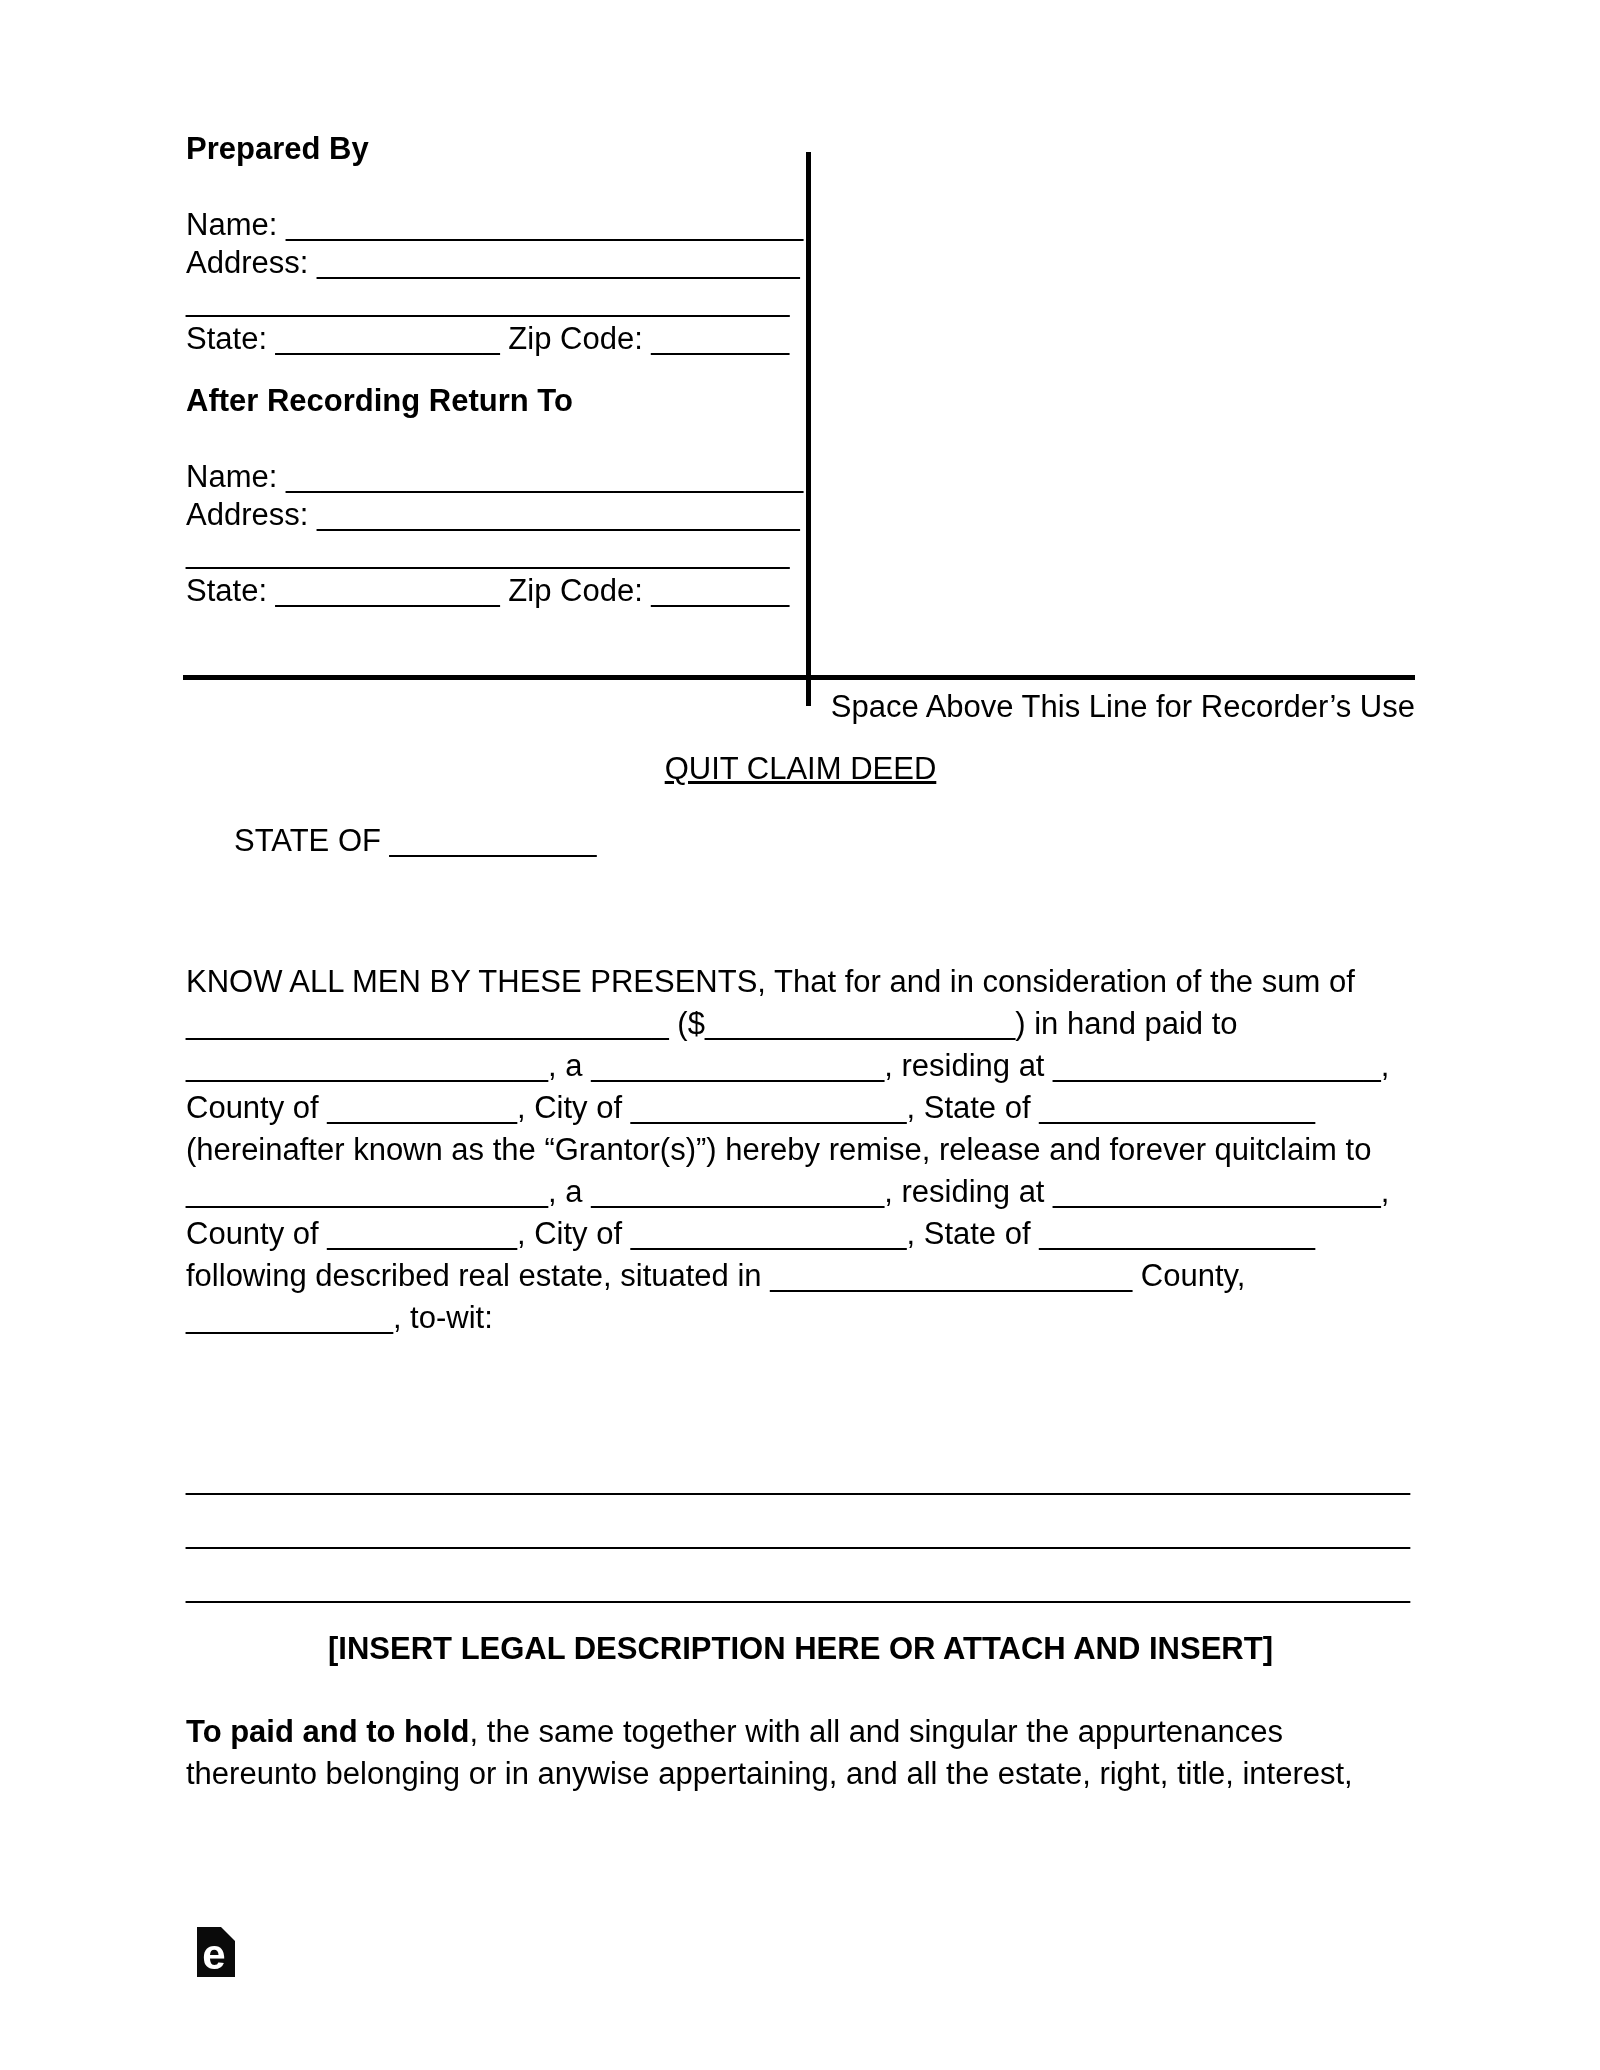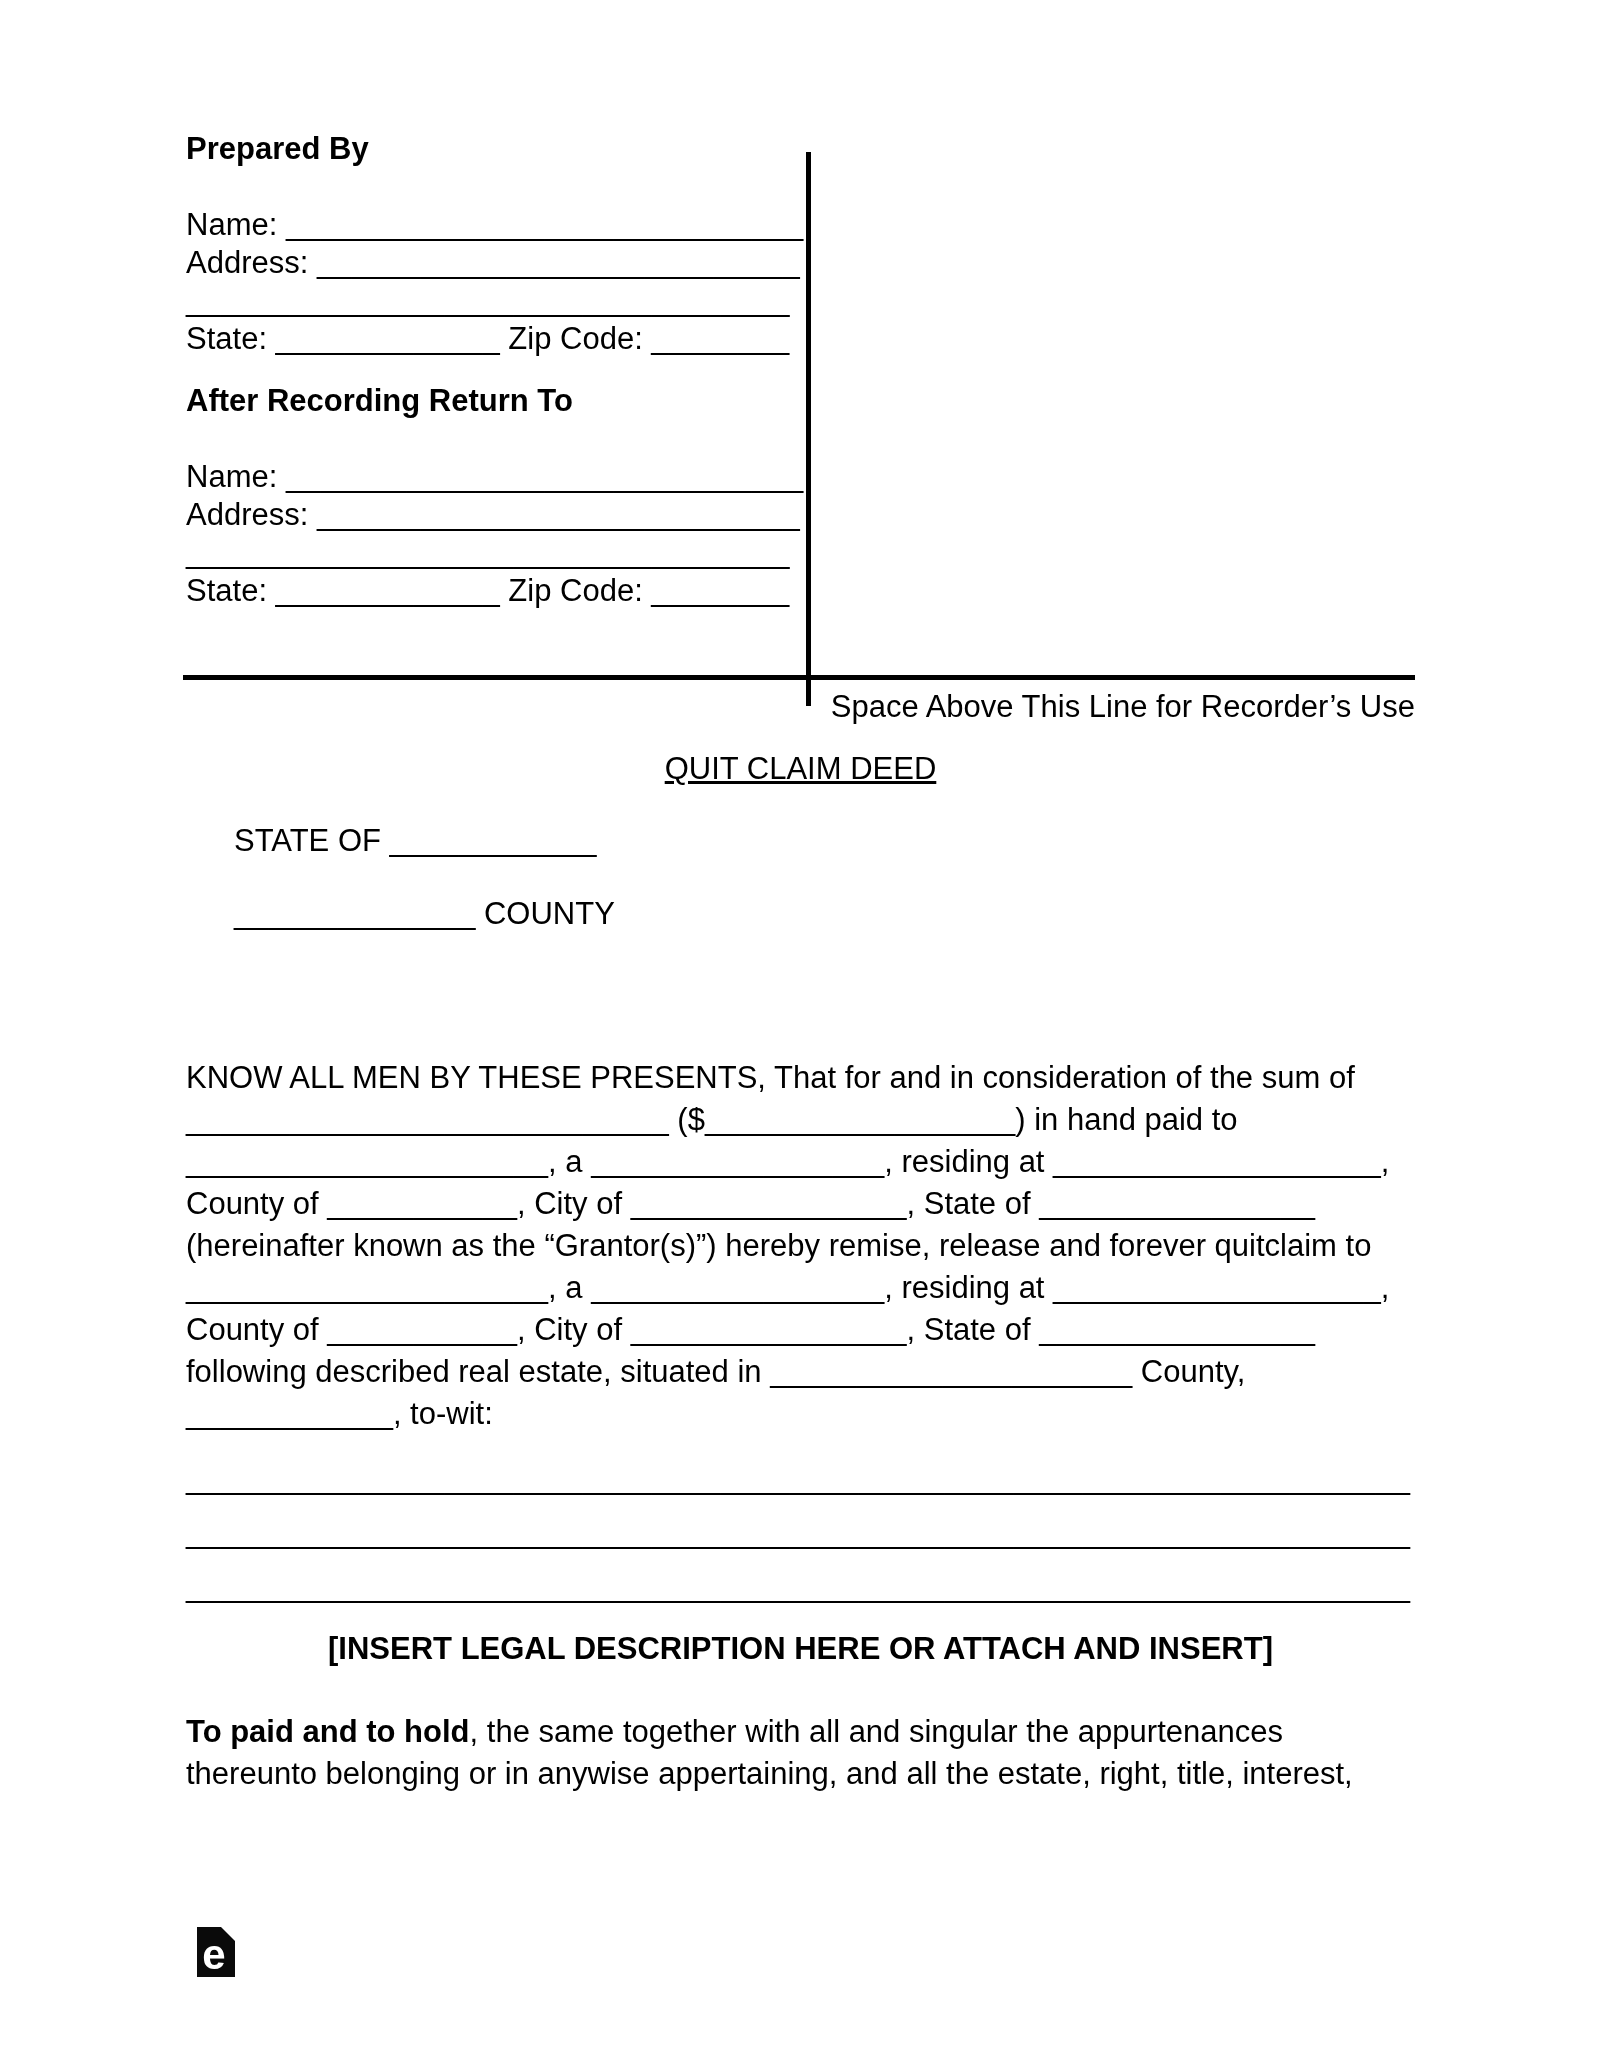--- a/index.html
+++ b/index.html
@@ -53,23 +53,22 @@
   </div>
 
   <div class="abs vline" style="left:806px; top:152px; width:5px; height:554px;"></div>
   <div class="abs hline" style="left:183px; top:675px; width:1232px; height:5px;"></div>
 
   <div class="abs recorder-note" style="right:185px; top:688px;">Space Above This Line for Recorder’s Use</div>
 
   <div class="abs deed-title" style="left:186px; top:750px; width:1229px;">QUIT CLAIM DEED</div>
 
   <div class="abs single-line" style="left:186px; top:822px;">STATE OF ____________</div>
-  <div class="abs single-line" style="left:186px; top:895px;">______________ COUNTY</div>
 
-  <div class="abs para" style="left:186px; top:1057px; width:1280px;">
+  <div class="abs para" style="left:186px; top:961px; width:1280px;">
     <div>KNOW ALL MEN BY THESE PRESENTS, That for and in consideration of the sum of</div>
     <div>____________________________ ($__________________) in hand paid to</div>
     <div>_____________________, a _________________, residing at ___________________,</div>
     <div>County of ___________, City of ________________, State of ________________</div>
     <div>(hereinafter known as the “Grantor(s)”) hereby remise, release and forever quitclaim to</div>
     <div>_____________________, a _________________, residing at ___________________,</div>
     <div>County of ___________, City of ________________, State of ________________</div>
     <div>following described real estate, situated in _____________________ County,</div>
     <div>____________, to-wit:</div>
   </div>

